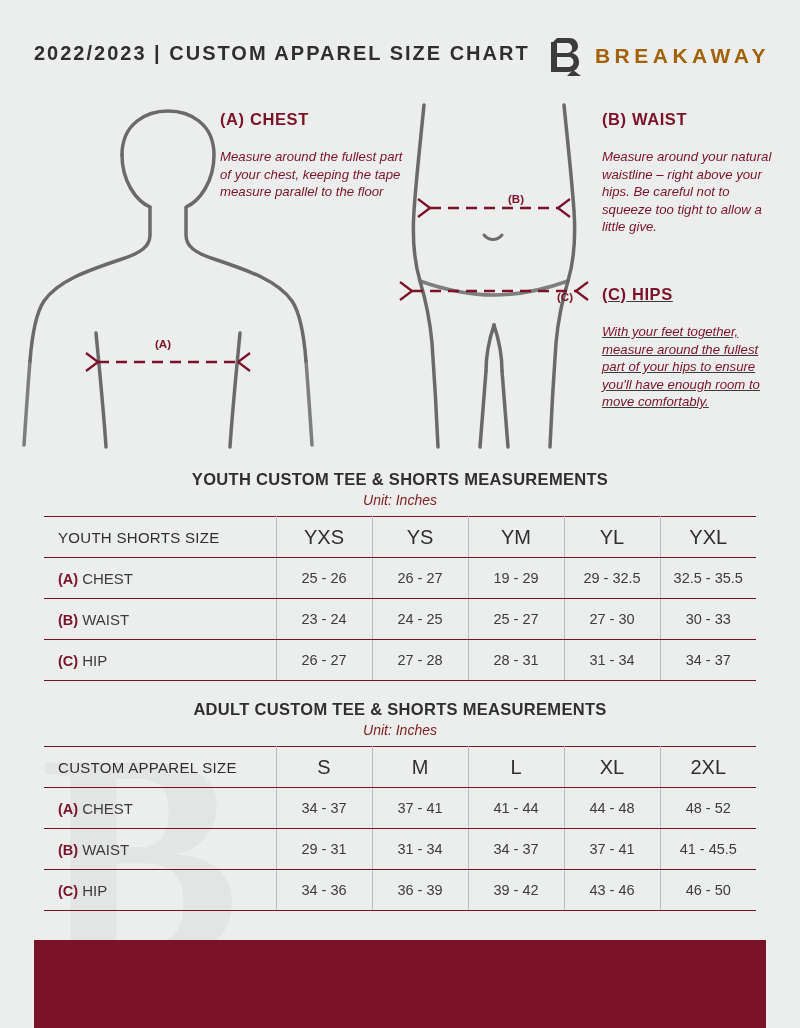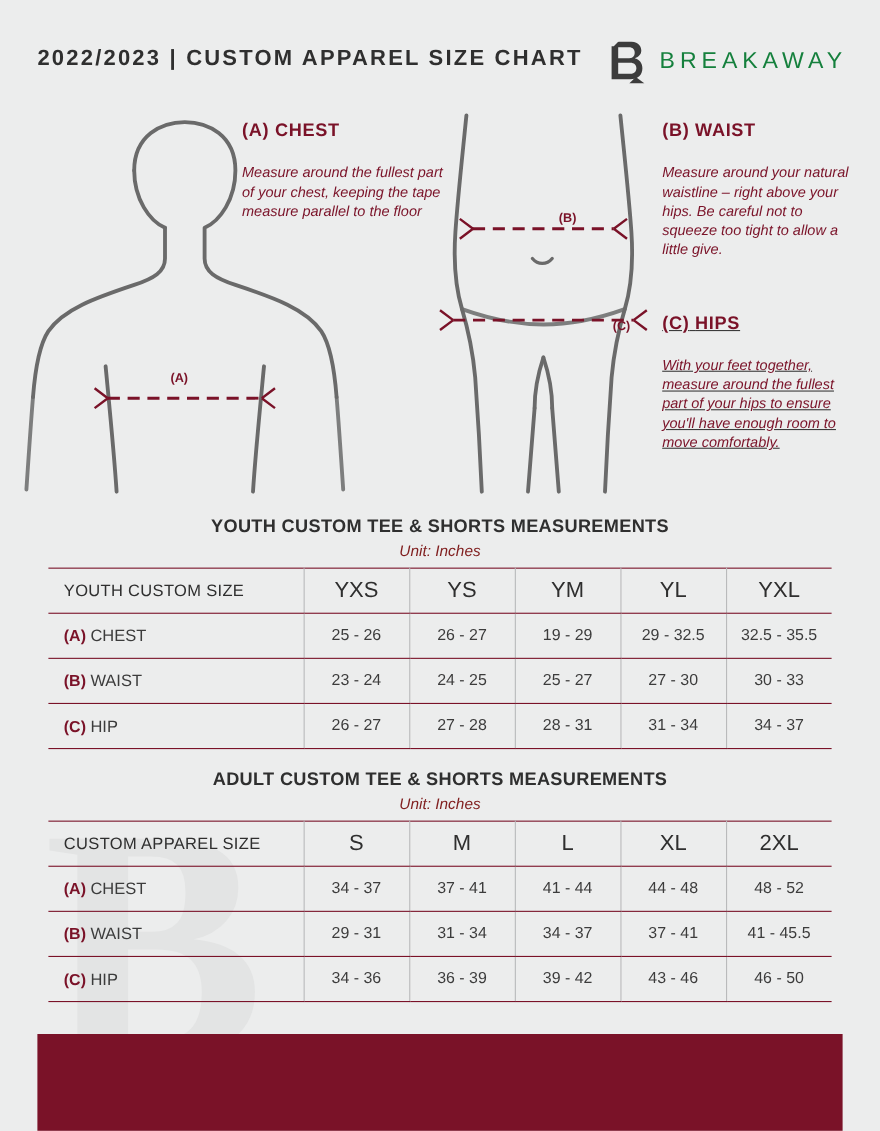--- a/index.html
+++ b/index.html
@@ -62,23 +62,23 @@
     align-items: center;
     gap: 14px;
   }
   .brand-mark {
     width: 34px;
     height: 40px;
     position: relative;
   }
   .brand-name {
     font-size: 21px;
-    font-weight: normal;
+    font-weight: bold;
     letter-spacing: 4.5px;
-    color: #15803d;
+    color: #a16207;
   }
 
   
   .figures {
     position: absolute;
     top: 95px;
     left: 0;
     width: 800px;
     height: 370px;
     z-index: 2;
@@ -306,21 +306,21 @@
       <colgroup>
           <col class="c1">
           <col class="cx">
           <col class="cx">
           <col class="cx">
           <col class="cx">
           <col class="cx">
         </colgroup>
       <thead>
         <tr>
-          <th>YOUTH CUSTOM SIZE</th>
+          <th>YOUTH SHORTS SIZE</th>
           <th>YXS</th>
           <th>YS</th>
           <th>YM</th>
           <th>YL</th>
           <th>YXL</th>
         </tr>
       </thead>
       <tbody>
         <tr>
           <td class="rowlabel"><span class="code">(A)</span> <span class="txt">CHEST</span></td>

